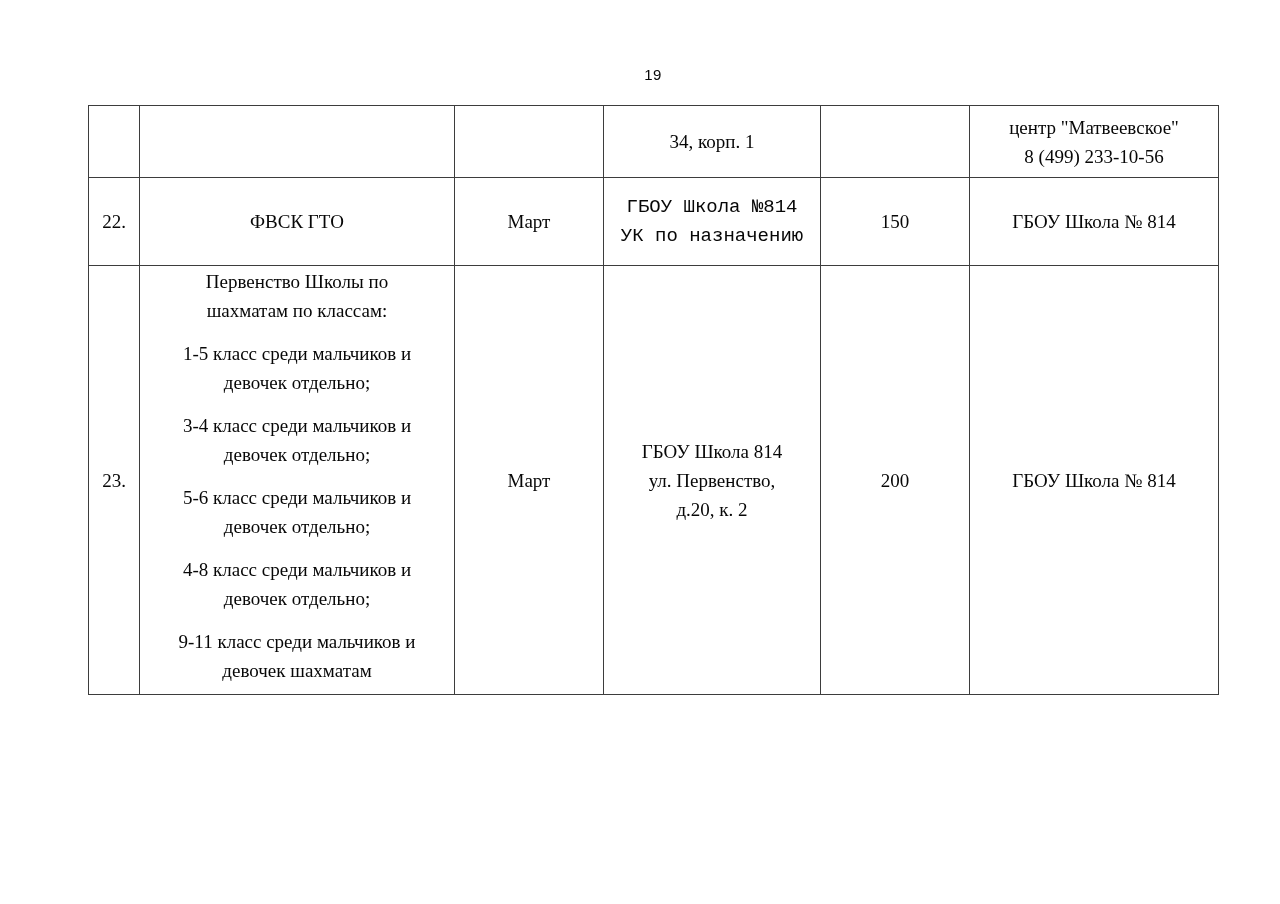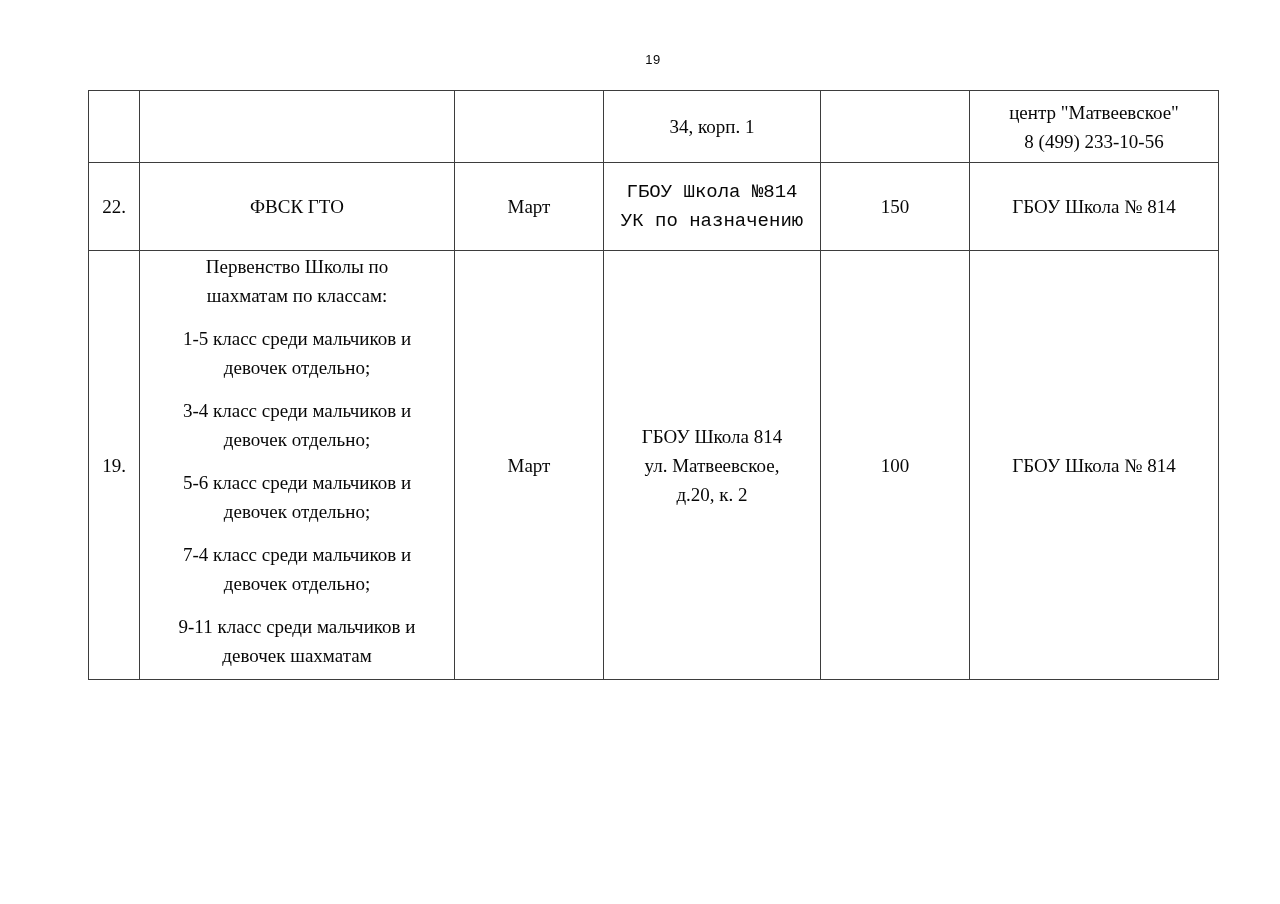--- a/index.html
+++ b/index.html
@@ -10,23 +10,23 @@
     height: 904px;
     overflow: hidden;
     font-family: "Liberation Serif", "DejaVu Serif", serif;
     color: #070707;
   }
   .doc-area {
     width: 1130px;
     margin-left: 88px;
   }
   .page-number {
-    padding-top: 51px;
+    padding-top: 66px;
     font-family: "Liberation Sans", "DejaVu Sans", sans-serif;
-    font-size: 13px;
+    font-size: 15px;
     line-height: 18px;
     text-align: center;
     letter-spacing: 0.5px;
   }
   table.schedule {
     border-collapse: collapse;
     table-layout: fixed;
     width: 1130px;
     margin-top: 21px;
   }
@@ -107,53 +107,53 @@
         <div class="line para1">ГБОУ Школа №814</div>
         <div class="line para2">УК по назначению</div>
       </td>
       <td class="pad-after">150</td>
       <td class="v-top r22-organizer">
         <div class="line">ГБОУ Школа № 814</div>
       </td>
     </tr>
 
     <tr class="row-23">
-      <td>19.</td>
+      <td>23.</td>
       <td class="v-top r23-event">
         <div class="para">
           <div class="line">Первенство Школы по</div>
           <div class="line">шахматам по классам:</div>
         </div>
         <div class="para">
           <div class="line">1-5 класс среди мальчиков и</div>
           <div class="line">девочек отдельно;</div>
         </div>
         <div class="para">
           <div class="line">3-4 класс среди мальчиков и</div>
           <div class="line">девочек отдельно;</div>
         </div>
         <div class="para">
           <div class="line">5-6 класс среди мальчиков и</div>
           <div class="line">девочек отдельно;</div>
         </div>
         <div class="para">
-          <div class="line">7-4 класс среди мальчиков и</div>
+          <div class="line">4-8 класс среди мальчиков и</div>
           <div class="line">девочек отдельно;</div>
         </div>
         <div class="para">
           <div class="line">9-11 класс среди мальчиков и</div>
           <div class="line">девочек шахматам</div>
         </div>
       </td>
       <td class="pad-after">Март</td>
       <td class="pad-after">
         <div class="line">ГБОУ Школа 814</div>
-        <div class="line">ул. Матвеевское,</div>
+        <div class="line">ул. Первенство,</div>
         <div class="line">д.20, к. 2</div>
       </td>
-      <td class="pad-after">100</td>
+      <td class="pad-after">200</td>
       <td class="r23-organizer">
         <div class="line">ГБОУ Школа № 814</div>
       </td>
     </tr>
   </tbody>
     </table>
 </div>
 
 </body></html>

